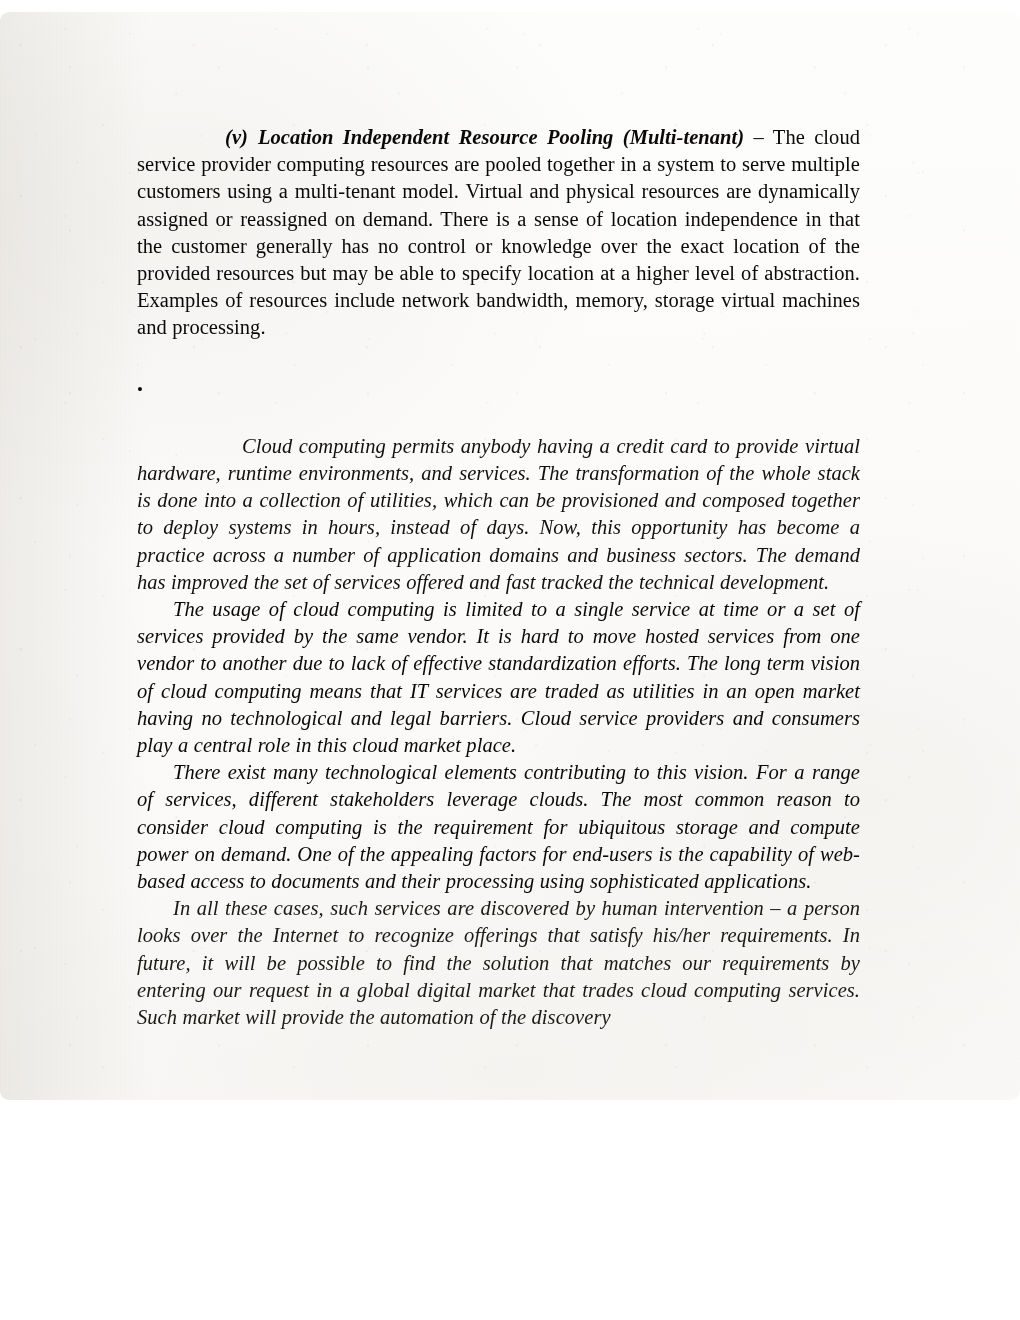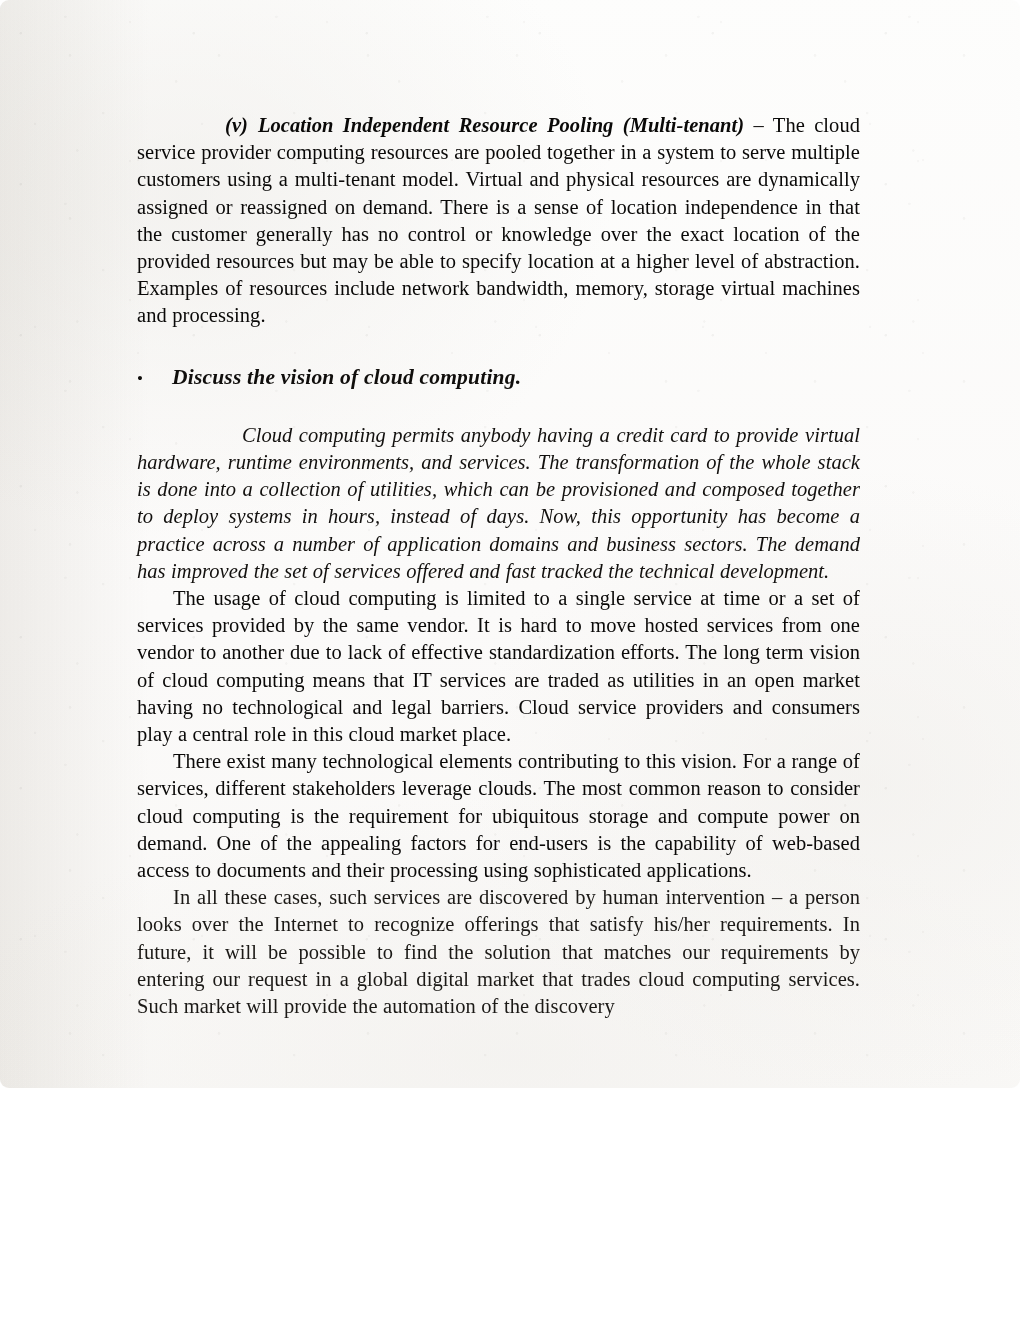--- a/index.html
+++ b/index.html
@@ -4,21 +4,21 @@
 <style>
   html, body {
     margin: 0;
     padding: 0;
     background: #ffffff;
   }
   .page {
     position: relative;
     width: 1020px;
     height: 1088px;
-    margin: 0 auto;
+    margin: 12px auto;
     background:
       radial-gradient(ellipse 60% 45% at 18% 18%, rgba(236,234,230,0.55) 0%, rgba(255,255,255,0) 70%),
       radial-gradient(ellipse 55% 40% at 85% 72%, rgba(238,236,232,0.5) 0%, rgba(255,255,255,0) 72%),
       radial-gradient(ellipse 70% 30% at 50% 97%, rgba(240,238,235,0.55) 0%, rgba(255,255,255,0) 80%),
       linear-gradient(178deg, #fdfdfc 0%, #fbfaf9 55%, #f9f8f6 100%);
     overflow: hidden;
     font-family: "Liberation Serif", "DejaVu Serif", serif;
     color: #100e0c;
     border-radius: 9px;
   }
@@ -99,21 +99,21 @@
   }
   .bullet-text {
     font-weight: bold;
     font-style: italic;
     font-size: 21.5px;
     line-height: 27.2px;
     letter-spacing: 0.2px;
   }
 
   .p-wide-indent { text-indent: 105px; font-style: italic; }
-  .p-indent      { text-indent: 36px; }
+  .p-indent      { text-indent: 36px; font-style: italic; }
 
   
   .tone-dark  { color: #0a0908; }
   .tone-mid   { color: #12100e; }
   .tone-light { color: #1b1916; }
 
   .footer-rule {
     position: absolute;
     left: 40px;
     top: 1214px;
@@ -140,21 +140,20 @@
 <div class="page">
 
   <div class="gutter-shade"></div>
 
   <div class="body-col">
 
     <p class="p-runin tone-dark"><span class="runin-num">(v)</span><span class="runin-title">Location Independent Resource Pooling (Multi-tenant)</span><span> – The cloud service provider computing resources are pooled together in a system to serve multiple customers using a multi-tenant model. Virtual and physical resources are dynamically assigned or reassigned on demand. There is a sense of location independence in that the customer generally has no control or knowledge over the exact location of the provided resources but may be able to specify location at a higher level of abstraction. Examples of resources include network bandwidth, memory, storage virtual machines and processing.</span></p>
 
     <div class="bullet-block">
       <span class="bullet-dot">•</span>
-      <span class="bullet-text">Discuss the vision of cloud computing.</span>
     </div>
 
     <p class="p-wide-indent tone-mid">Cloud computing permits anybody having a credit card to provide virtual hardware, runtime environments, and services. The transformation of the whole stack is done into a collection of utilities, which can be provisioned and composed together to deploy systems in hours, instead of days. Now, this opportunity has become a practice across a number of application domains and business sectors. The demand has improved the set of services offered and fast tracked the technical development.</p>
 
     <p class="p-indent tone-dark">The usage of cloud computing is limited to a single service at time or a set of services provided by the same vendor. It is hard to move hosted services from one vendor to another due to lack of effective standardization efforts. The long term vision of cloud computing means that IT services are traded as utilities in an open market having no technological and legal barriers. Cloud service providers and consumers play a central role in this cloud market place.</p>
 
     <p class="p-indent tone-dark">There exist many technological elements contributing to this vision. For a range of services, different stakeholders leverage clouds. The most common reason to consider cloud computing is the requirement for ubiquitous storage and compute power on demand. One of the appealing factors for end-users is the capability of web-based access to documents and their processing using sophisticated applications.</p>
 
     <p class="p-indent tone-light">In all these cases, such services are discovered by human intervention – a person looks over the Internet to recognize offerings that satisfy his/her requirements. In future, it will be possible to find the solution that matches our requirements by entering our request in a global digital market that trades cloud computing services. Such market will provide the automation of the discovery</p>
 

